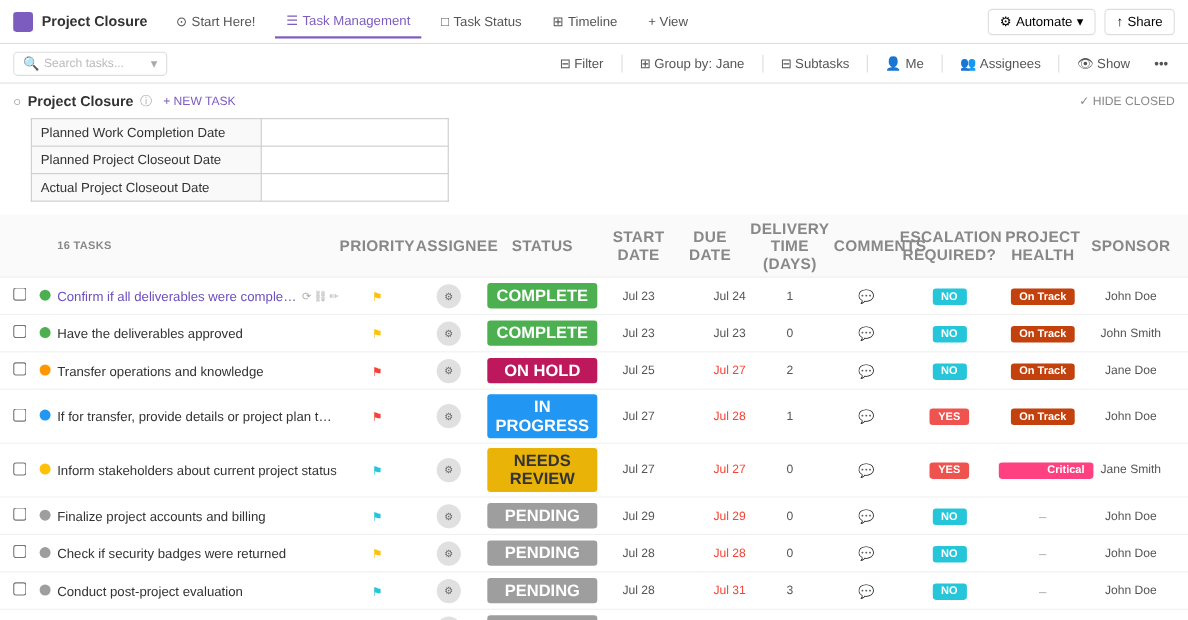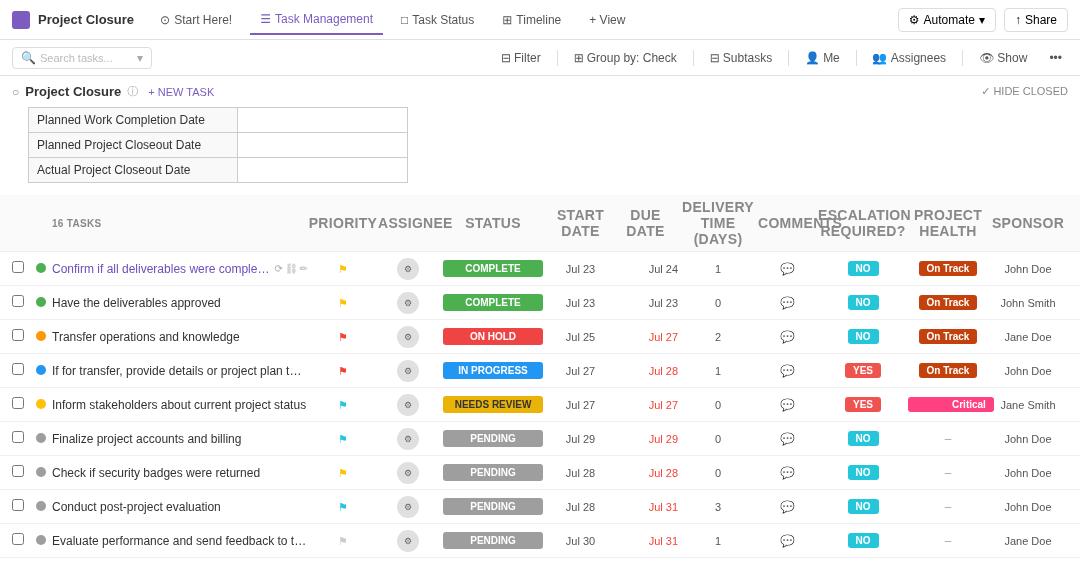--- a/index.html
+++ b/index.html
@@ -59,23 +59,23 @@
     .task-row { display: flex; align-items: center; padding: 4px 12px; border-bottom: 1px solid #f0f0f0; min-height: 34px; }
     .task-check { width: 24px; flex-shrink: 0; }
     .task-dot { width: 16px; flex-shrink: 0; }
     .color-dot { width: 10px; height: 10px; border-radius: 50%; display: inline-block; }
     .task-name-cell { flex: 1; min-width: 0; }
     .task-name { font-size: 12px; color: #333; white-space: nowrap; overflow: hidden; text-overflow: ellipsis; }
     .task-priority { width: 70px; flex-shrink: 0; text-align: center; }
     .task-assignee { width: 60px; flex-shrink: 0; text-align: center; }
     .avatar { width: 22px; height: 22px; border-radius: 50%; background: #ddd; display: inline-flex; align-items: center; justify-content: center; font-size: 9px; color: #666; }
     .task-status { width: 110px; flex-shrink: 0; text-align: center; }
-    .status-badge { display: inline-block; padding: 3px 6px; border-radius: 3px; font-size: 10px; font-weight: 700; color: #fff; width: 100px; text-align: center; }
+    .status-badge { display: inline-block; padding: 3px 6px; border-radius: 3px; font-size: 15px; font-weight: 700; color: #fff; width: 100px; text-align: center; }
     .status-complete { background: #4caf50; }
-    .status-on-hold { background: #ef4444; }
+    .status-on-hold { background: #be185d; }
     .status-in-progress { background: #2196f3; }
     .status-needs-review { background: #eab308; color: #333; }
     .status-pending { background: #9e9e9e; }
     .task-start { width: 65px; flex-shrink: 0; text-align: center; font-size: 11px; color: #555; }
     .task-due { width: 65px; flex-shrink: 0; text-align: right; font-size: 11px; }
     .task-delivery { width: 80px; flex-shrink: 0; text-align: center; font-size: 11px; color: #555; }
     .task-comments { width: 60px; flex-shrink: 0; text-align: center; font-size: 11px; color: #aaa; }
     .task-escalation { width: 90px; flex-shrink: 0; text-align: center; }
     .esc-badge { display: inline-block; padding: 2px 8px; border-radius: 3px; font-size: 10px; font-weight: 700; color: #fff; }
     .esc-no { background: #26c6da; }
@@ -139,21 +139,21 @@
   </div>
   <div class="toolbar-spacer"></div>
   <div class="toolbar-right">
     <div class="toolbar-item">
       <span>⊟</span>
       <span>Filter</span>
     </div>
     <div class="divider-v"></div>
     <div class="toolbar-item">
       <span>⊞</span>
-      <span>Group by: Check</span>
+      <span>Group by: Jane</span>
     </div>
     <div class="divider-v"></div>
     <div class="toolbar-item">
       <span>⊟</span>
       <span>Subtasks</span>
     </div>
     <div class="divider-v"></div>
     <div class="toolbar-item">
       <span>👤</span>
       <span>Me</span>

